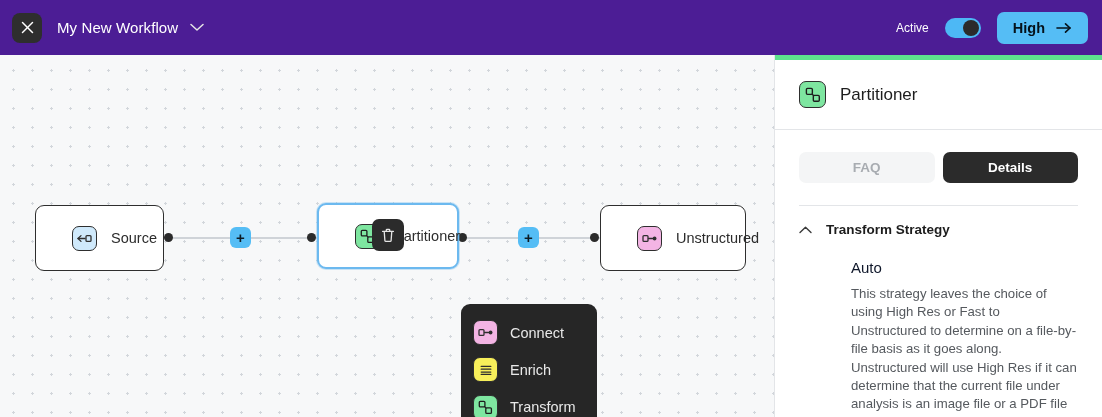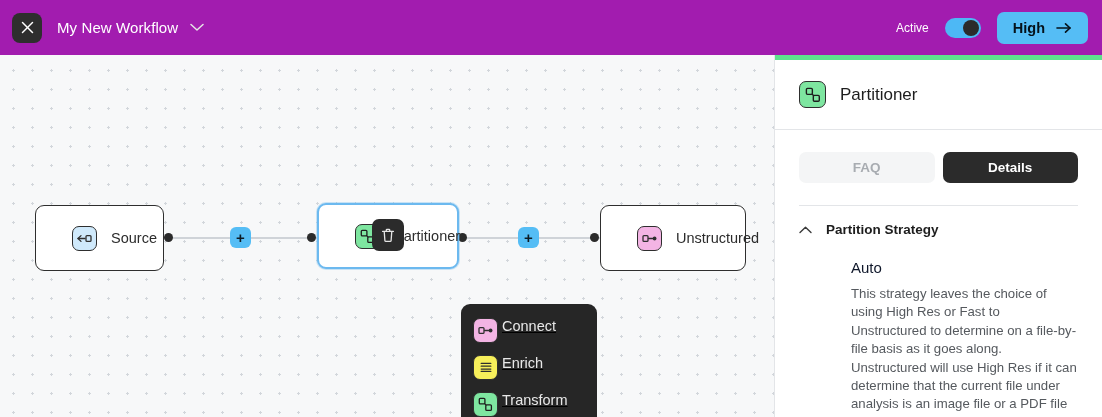--- a/index.html
+++ b/index.html
@@ -8,21 +8,21 @@
     overflow: hidden;
     font-family: "Liberation Sans", sans-serif;
     background: #ffffff;
   }
   #app { position: relative; width: 1102px; height: 417px; }
 
   
   .topbar {
     position: absolute; left: 0; top: 0;
     width: 1102px; height: 55px;
-    background: #a21caf;
+    background: #4c1d95;
     display: flex; align-items: center;
   }
   .close-btn {
     width: 30px; height: 30px; margin-left: 12px;
     border-radius: 8px; background: #2e2e2e;
     display: flex; align-items: center; justify-content: center;
     cursor: pointer; flex: none;
   }
   .wf-title {
     margin-left: 15px; color: #ffffff;
@@ -116,22 +116,22 @@
 
   
   .ctx-menu {
     position: absolute; left: 461px; top: 249px;
     width: 136px; height: 132px;
     background: #262626; border-radius: 9px;
     padding: 10px 0;
     display: flex; flex-direction: column; justify-content: space-around;
   }
   .ctx-item {
-    display: flex; gap: 4px;
-    padding: 0 12px; height: 30px; cursor: pointer; text-decoration: underline;
+    display: flex; align-items: center; gap: 12px;
+    padding: 0 12px; height: 30px; cursor: pointer;
   }
   .ctx-item .lbl { color: #e8e8e8; font-size: 14.5px; }
 
   
   .panel {
     position: absolute; left: 774px; top: 55px;
     width: 328px; height: 362px; background: #ffffff;
     border-left: 1px solid #e3e5e8; overflow: hidden;
   }
   .panel-accent { height: 5px; background: #5de28d; width: 100%; }
@@ -310,20 +310,20 @@
       <div class="tab off">FAQ</div>
       <div class="tab on">Details</div>
     </div>
 
     <div class="panel-sep"></div>
 
     <div class="sect-head">
       <svg width="13" height="8" viewBox="0 0 13 8">
         <polyline points="1,6.5 6.5,1.3 12,6.5" fill="none" stroke="#3a3a3a" stroke-width="1.4" stroke-linecap="round" stroke-linejoin="round"></polyline>
       </svg>
-      <div class="sect-title">Partition Strategy</div>
+      <div class="sect-title">Transform Strategy</div>
     </div>
 
     <div class="sub-title">Auto</div>
     <div class="body-text">This strategy leaves the choice of using High Res or Fast to Unstructured to determine on a file-by-file basis as it goes along. Unstructured will use High Res if it can determine that the current file under analysis is an image file or a PDF file with embedded images or tables. Otherwise</div>
   </div>
 
 </div>
 
 </body></html>

